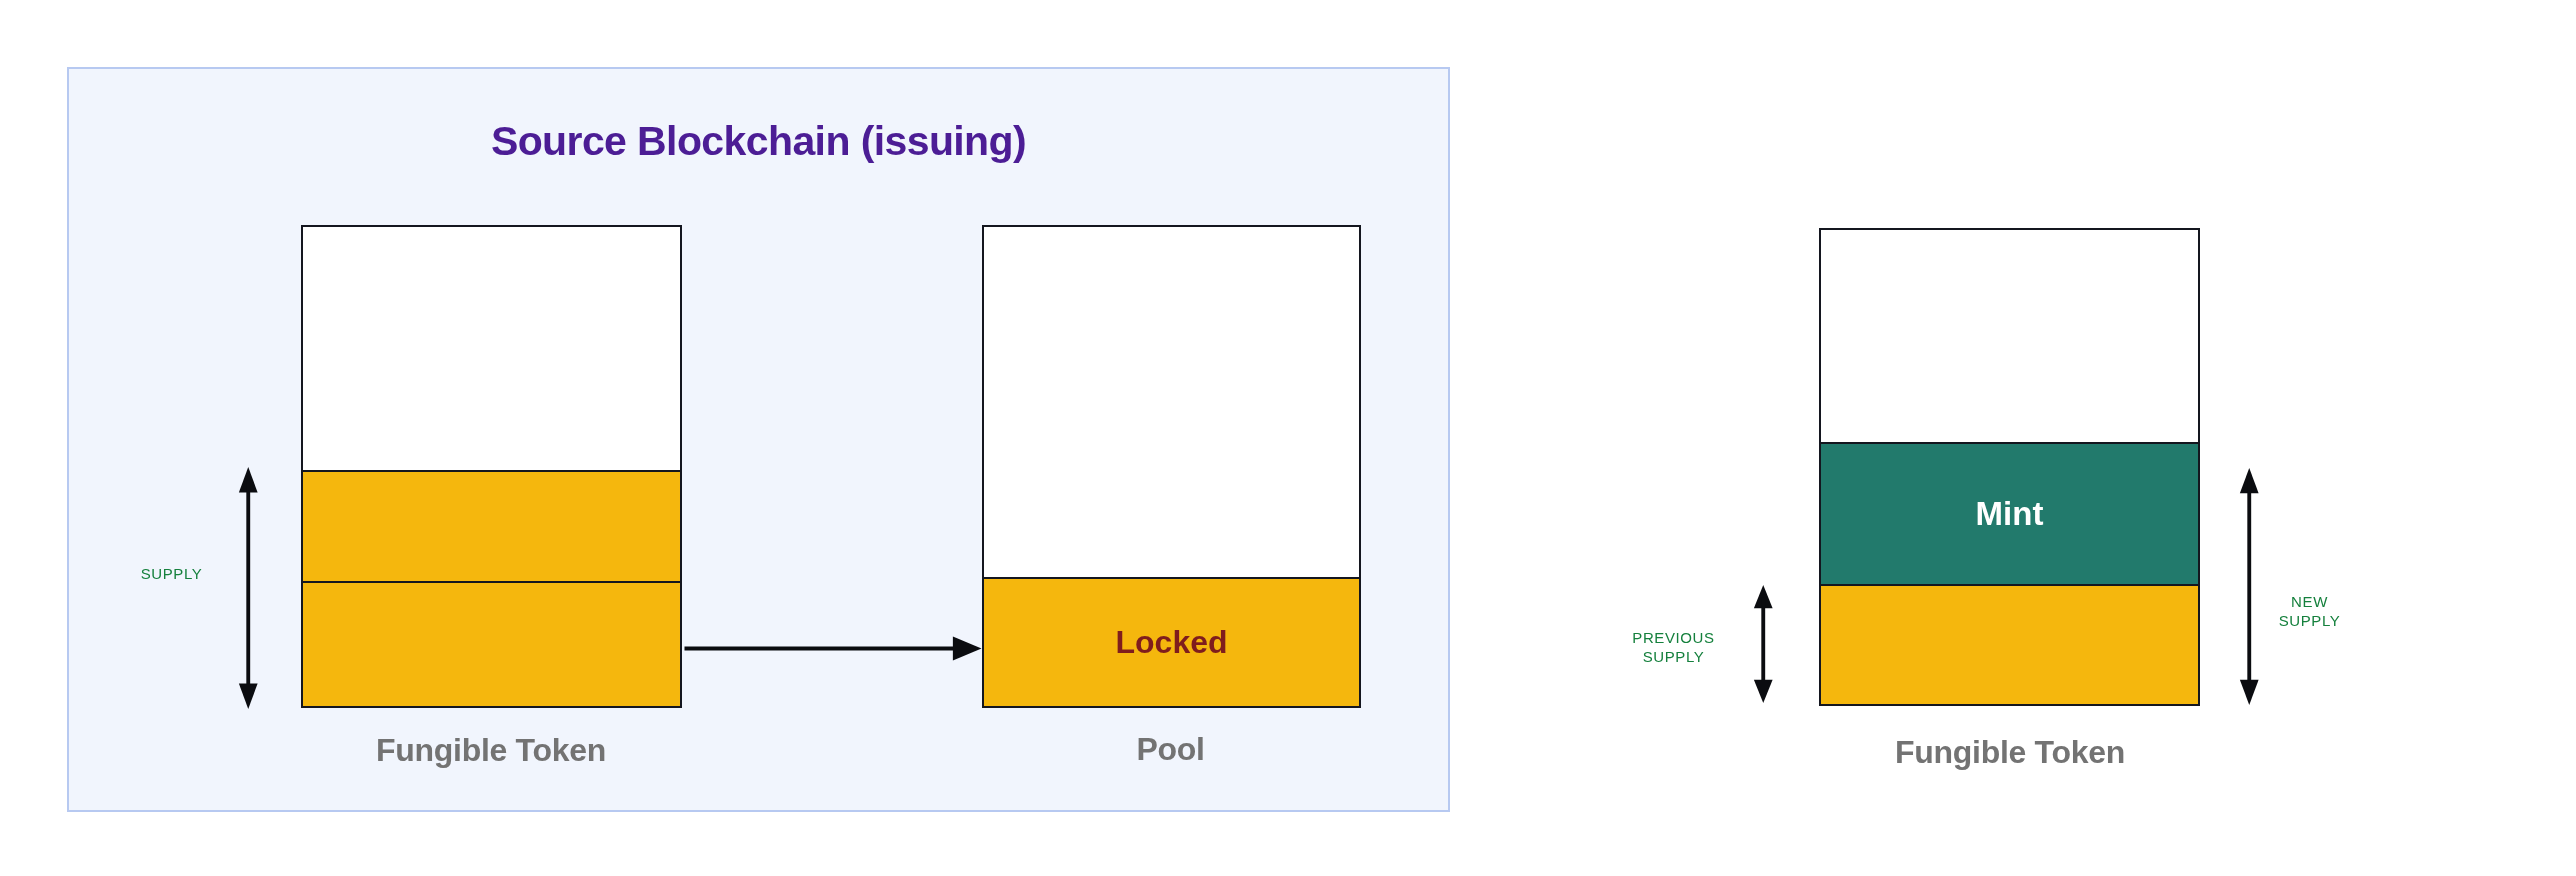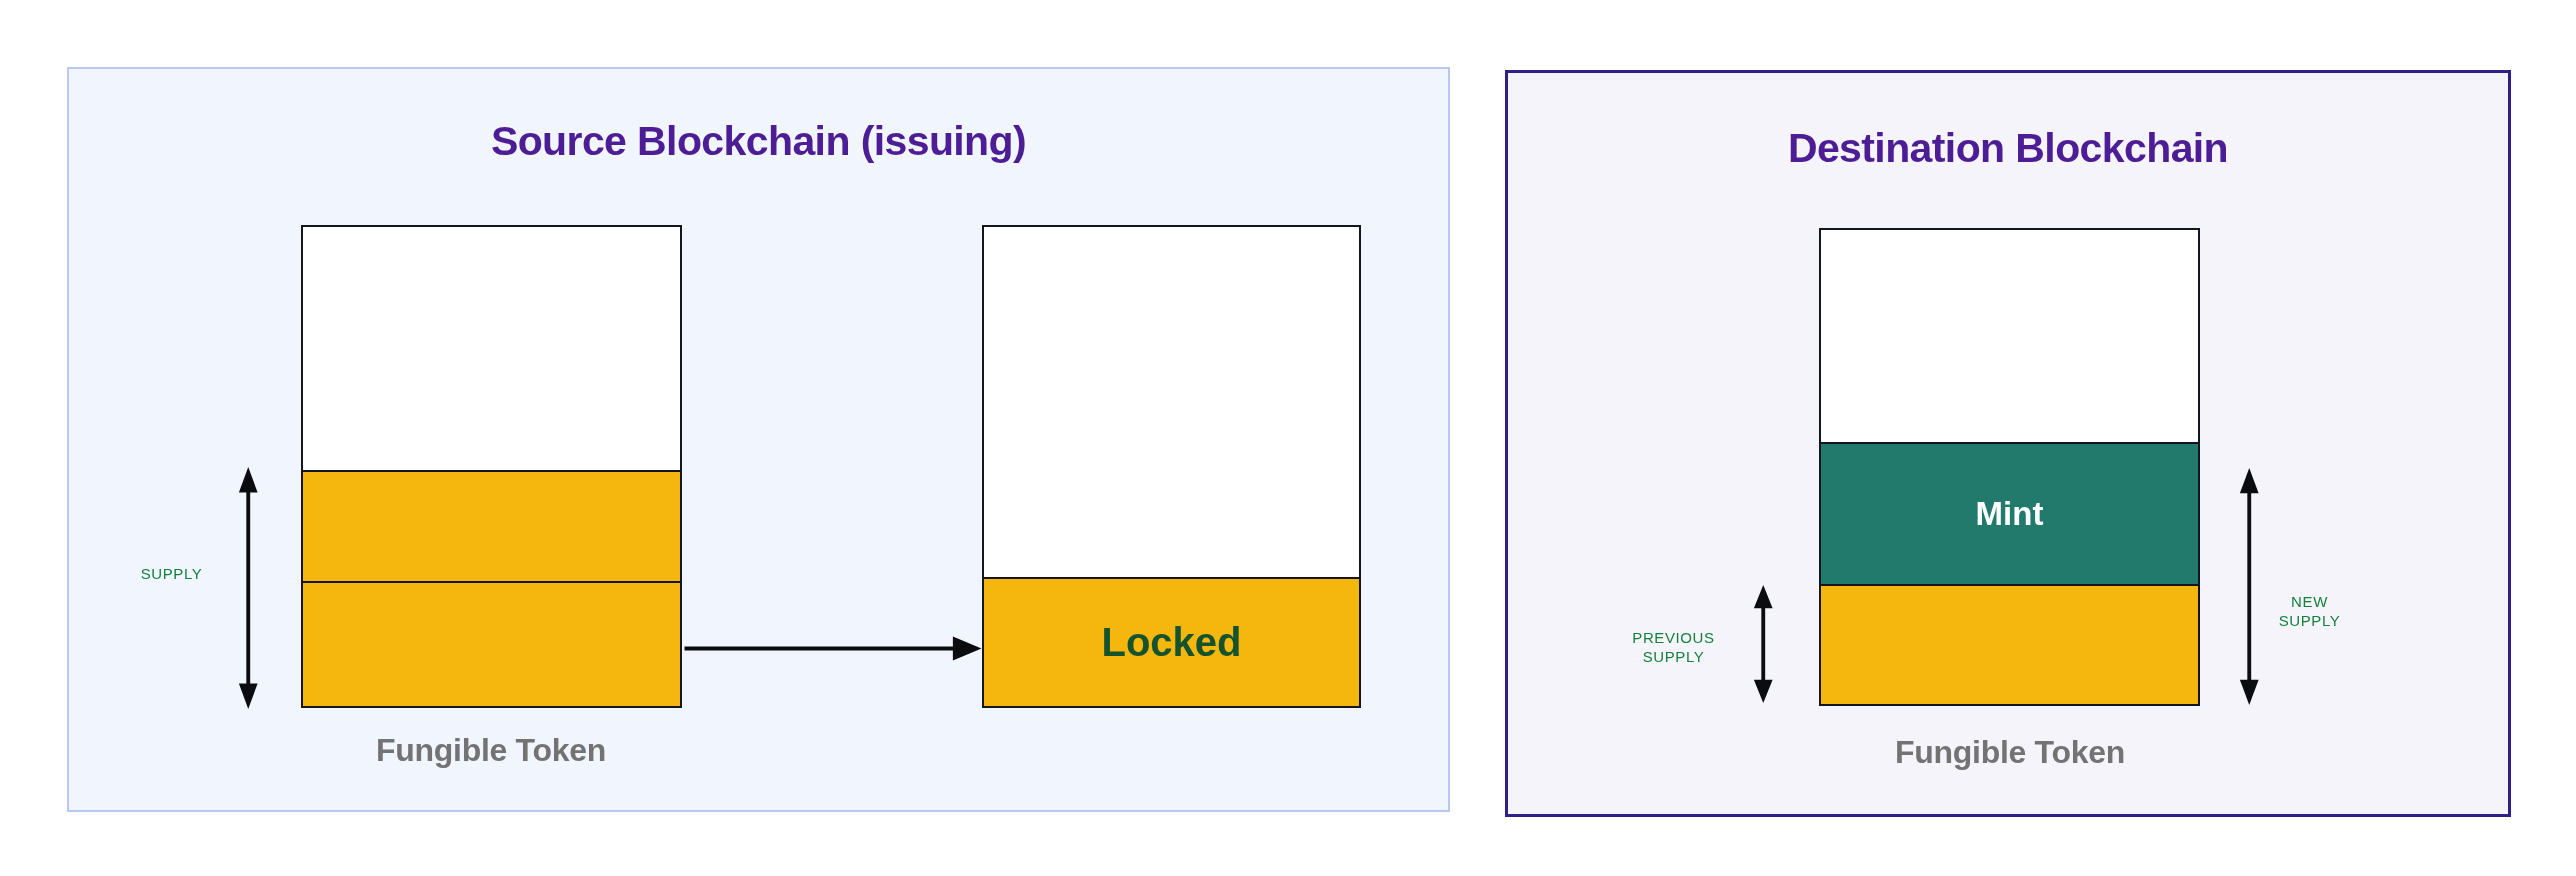--- a/index.html
+++ b/index.html
@@ -28,21 +28,21 @@
   .bar{
     position:absolute;box-sizing:border-box;
     border:2.2px solid #14161F;background:#ffffff;
     display:flex;flex-direction:column;
   }
   .sec{width:100%;box-sizing:border-box;display:flex;align-items:center;justify-content:center;}
   .sec.white{background:#ffffff;flex:1 1 auto;}
   .sec.yellow{background:#F5B70D;border-top:2.2px solid #14161F;}
   .sec.teal{background:#227A6C;border-top:2.2px solid #14161F;}
   .bar-inner-label{
-    font-size:40px;font-weight:600;color:#14532d;
+    font-size:32px;font-weight:600;color:#7f1d1d;
   }
   .bar-inner-label.light{color:#ffffff;font-size:33px;}
   .caption{
     position:absolute;text-align:center;
     font-size:32px;font-weight:600;color:#737373;
     letter-spacing:-0.3px;
   }
   .range-label{
     position:absolute;text-align:center;
     font-size:15px;font-weight:400;color:#15803d;
@@ -84,24 +84,22 @@
   </div>
 
   <div class="bar" style="left:982px;top:225px;width:379px;height:483px;">
     <div class="sec white"></div>
     <div class="sec yellow" style="height:129px;">
       <span class="bar-inner-label">Locked</span>
     </div>
   </div>
 
   <div class="caption" style="left:240px;top:732px;width:502px;">Fungible Token</div>
+  <div class="caption" style="left:922px;top:731px;width:497px;">Pool</div>
 
-  <div class="panel destination">
-    <div class="panel-title" style="top:52px;">Destination Blockchain</div>
-  </div>
 
   <div class="bar" style="left:1819px;top:228px;width:381px;height:478px;">
     <div class="sec white"></div>
     <div class="sec teal" style="height:142px;">
       <span class="bar-inner-label light">Mint</span>
     </div>
     <div class="sec yellow" style="height:120px;"></div>
   </div>
 
   <div class="arrow" style="left:1750px;top:585px;">

